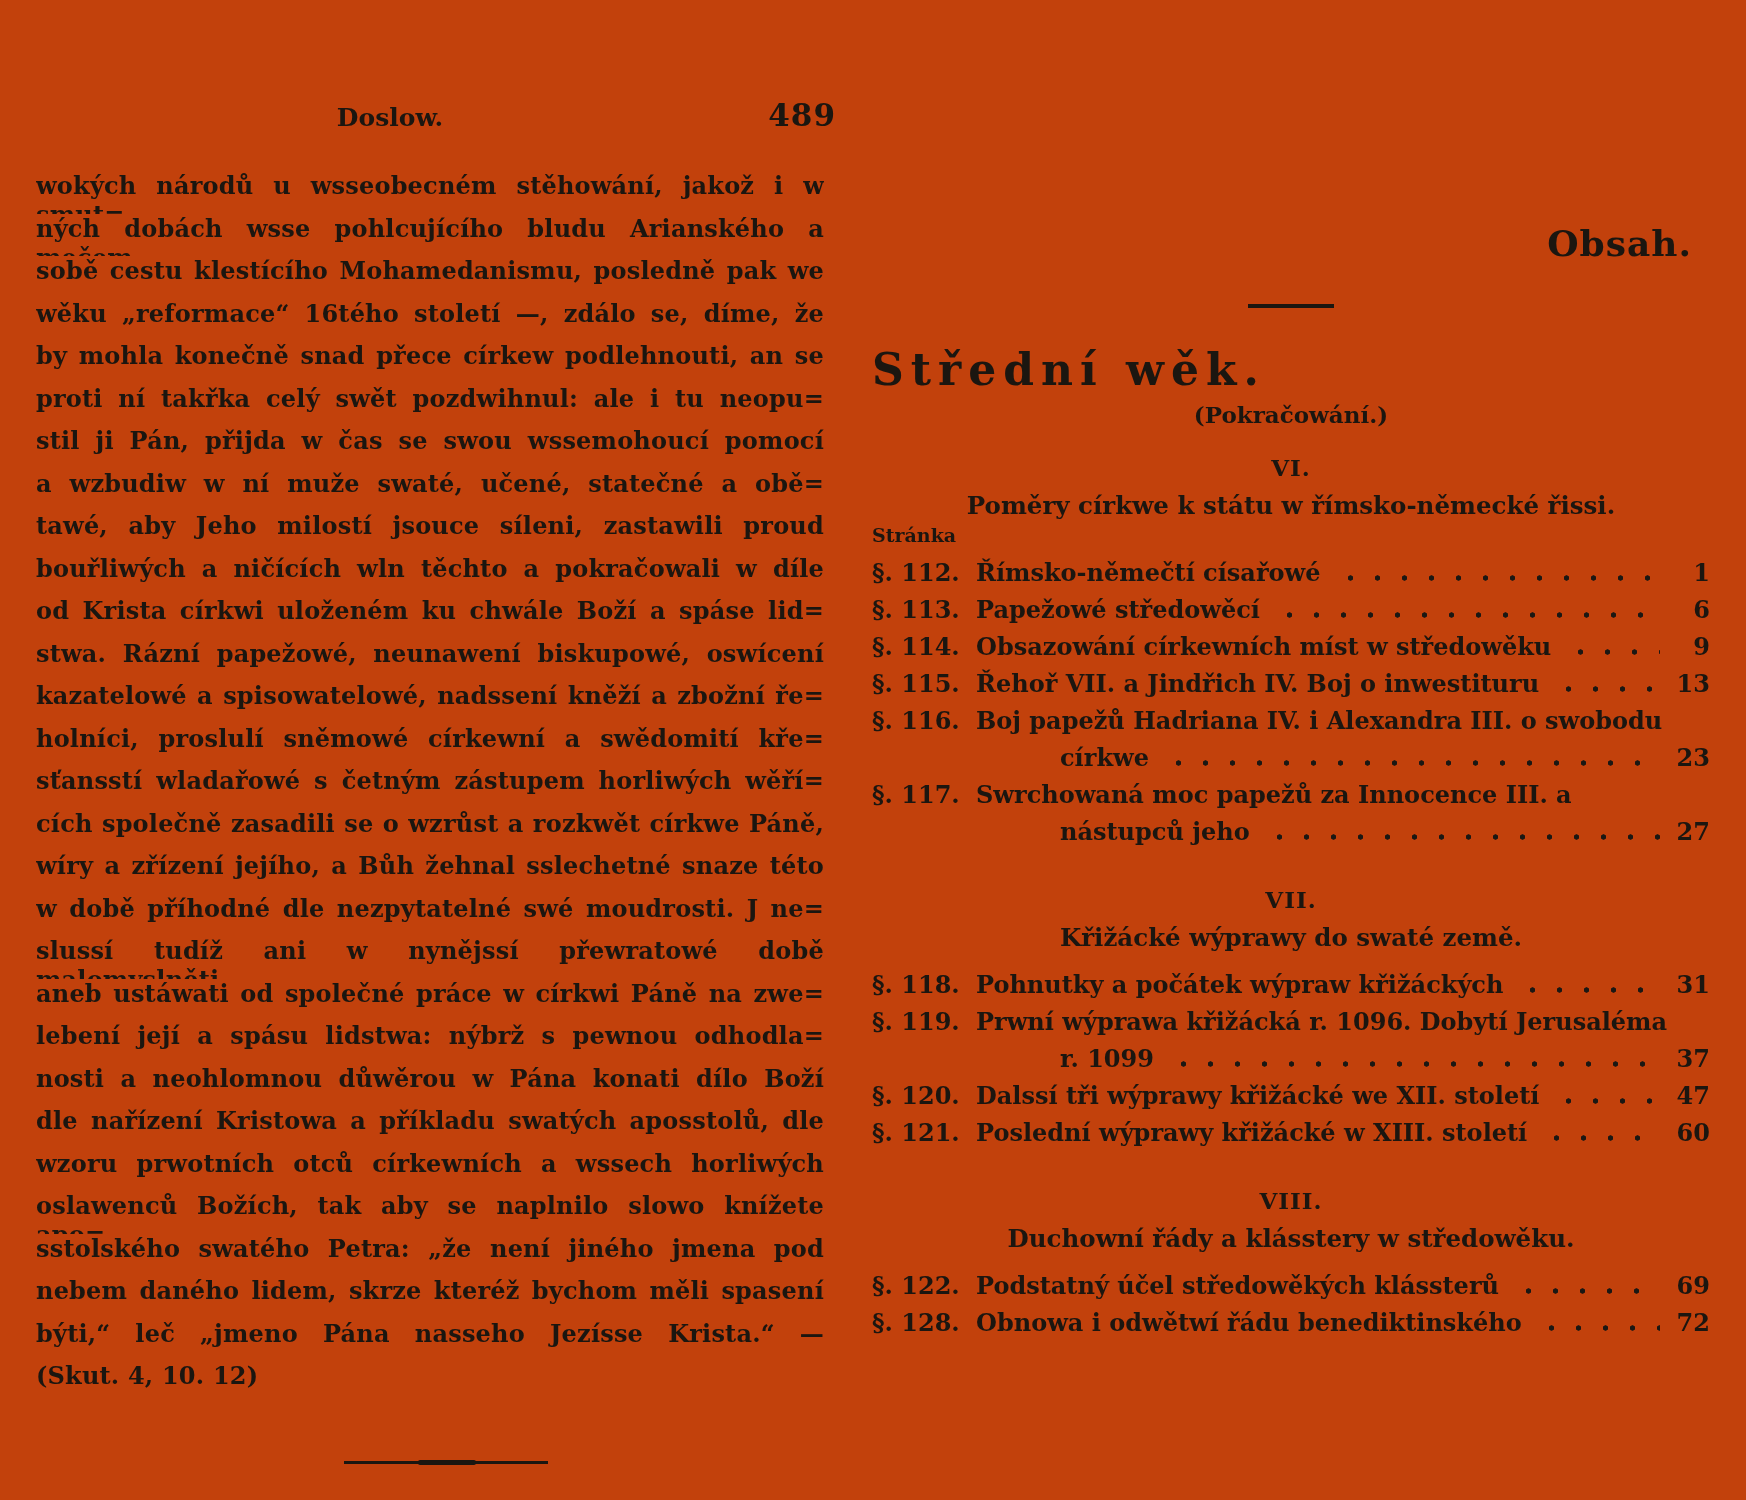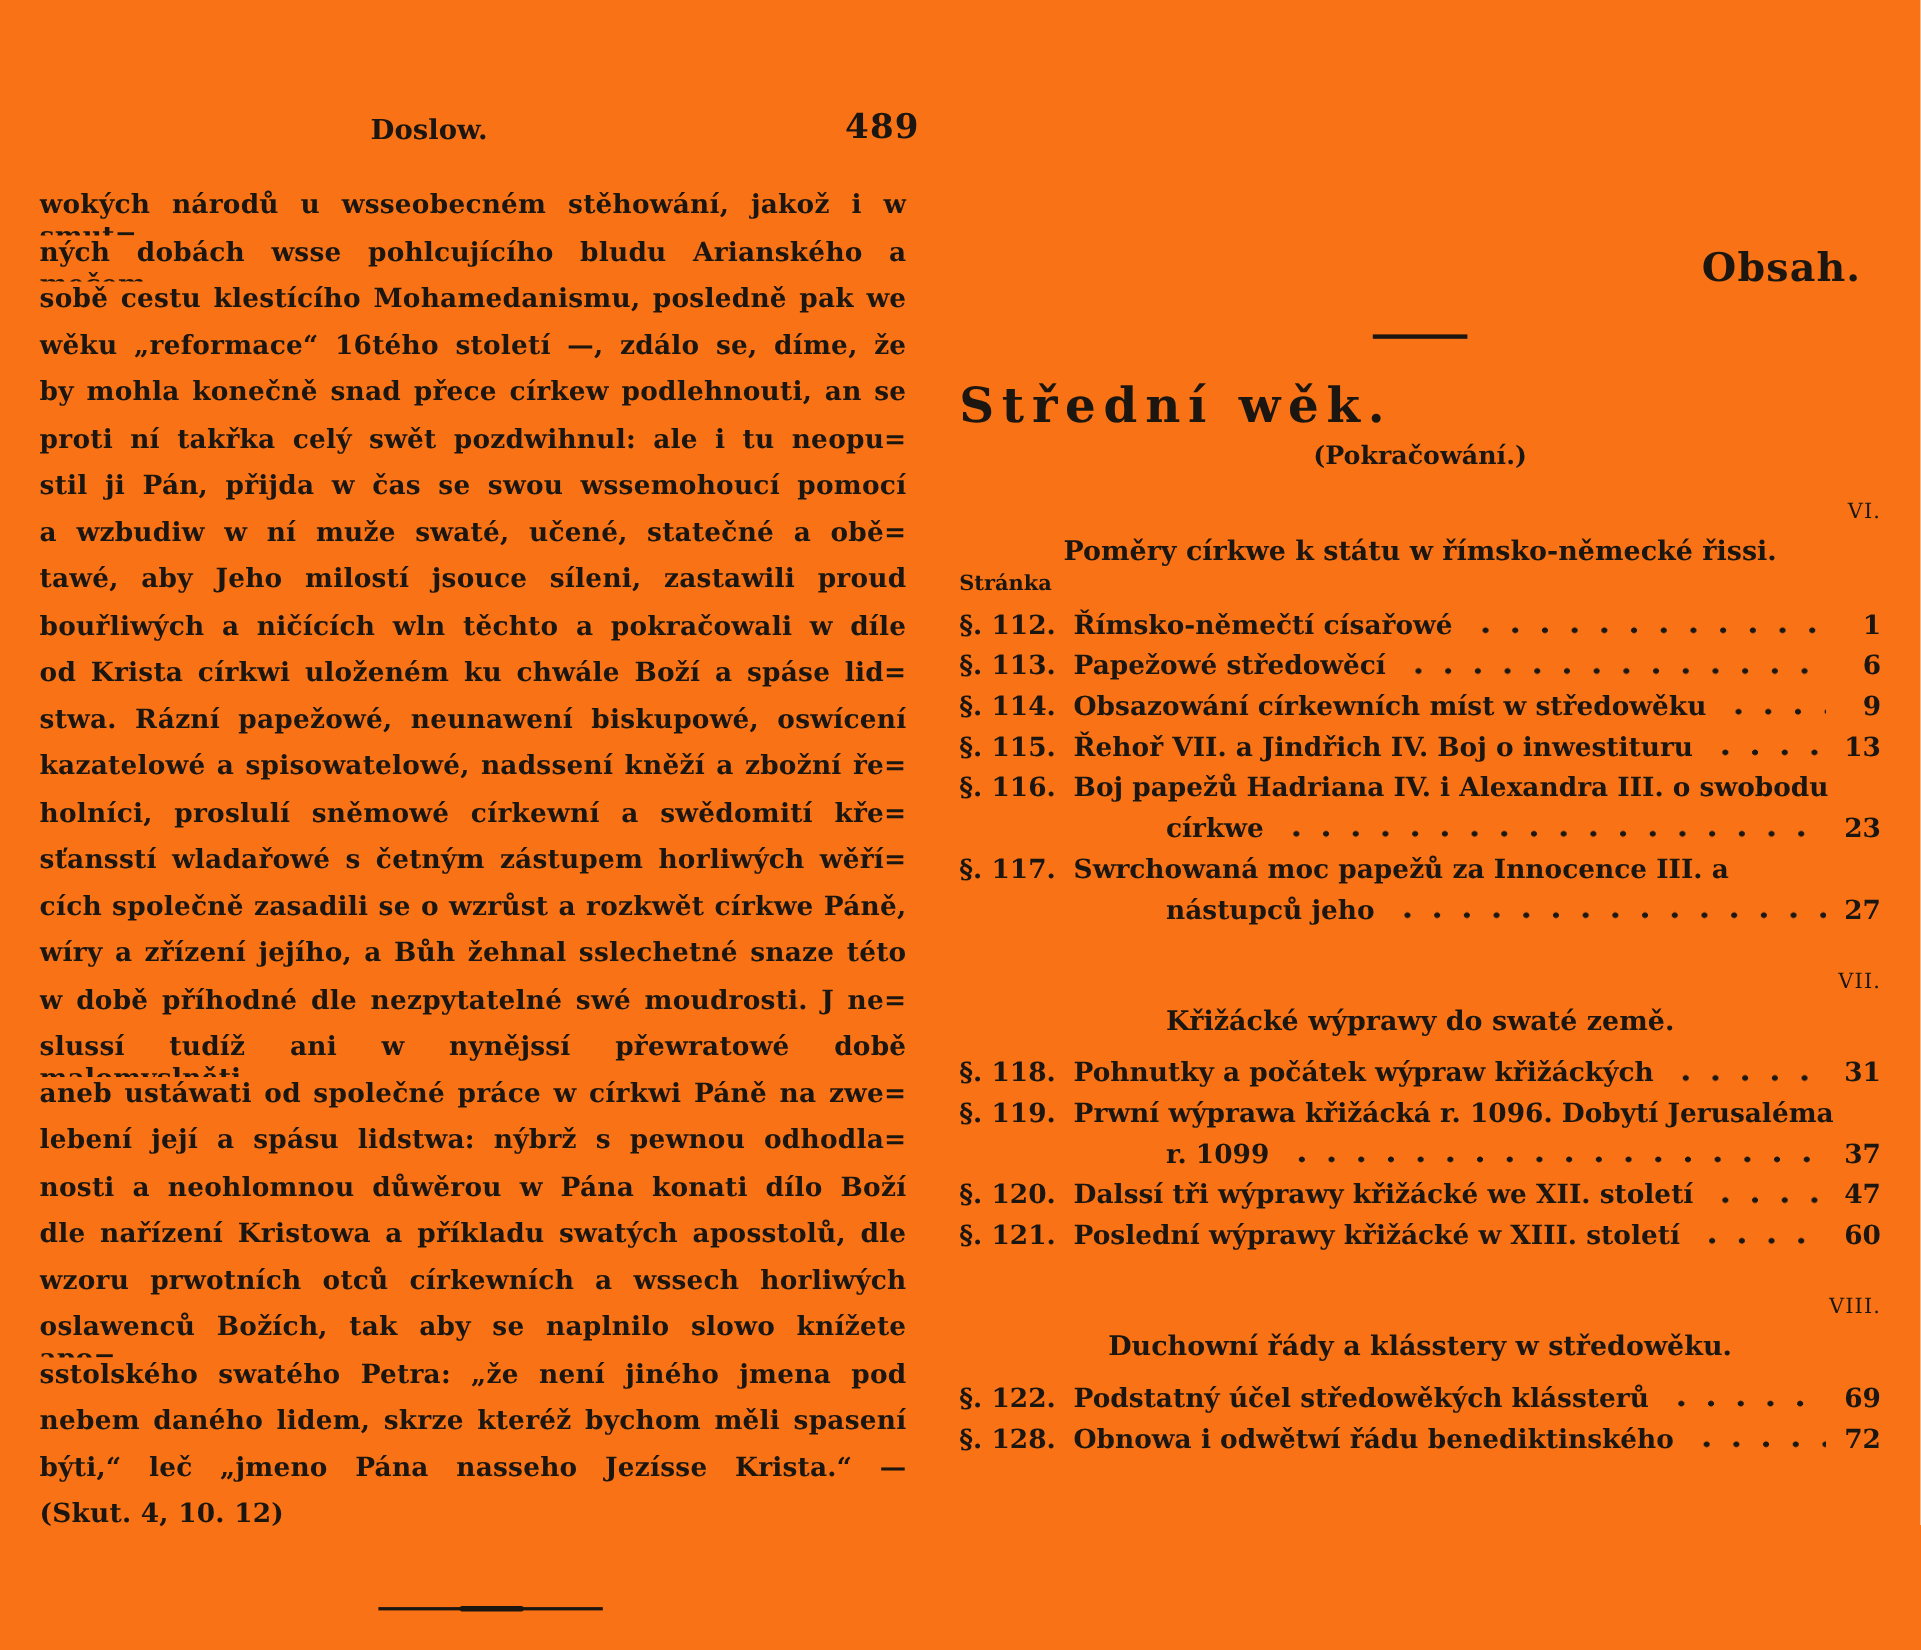--- a/index.html
+++ b/index.html
@@ -1,19 +1,19 @@
 <!DOCTYPE html>
 <html><head>
 <meta charset="utf-8">
 <style>
   html,body { margin:0; padding:0; background:#ffffff; }
   .spread {
     position:relative;
     width:1746px; height:1500px;
-    background:#f97316;
+    background:#c2410c;
     font-family:"DejaVu Serif","Liberation Serif",serif;
     color:#1b1610;
     overflow:hidden;
   }
   
   .page-left { position:absolute; left:36px; top:103px; width:788px; }
   .ph { position:relative; height:34px; }
   .running-title {
     display:block; width:100%; text-align:center;
     position:relative; left:-40px;
@@ -38,21 +38,21 @@
   .end-rule::after {
     content:""; position:absolute; left:74px; width:58px; top:1.5px; height:5.5px;
     background:#1b1610; border-radius:2px;
   }
   
   .page-right { position:absolute; left:872px; top:198px; width:838px; }
   .toc-title { margin:18px; font-size:36px; font-weight:700; text-align:right; line-height:54px; letter-spacing:1px; }
   .title-rule { width:86px; height:4px; background:#1b1610; margin:34px auto 0; }
   .toc-subtitle { margin:36px 0 0; font-size:44px; font-weight:700; text-align:left; letter-spacing:7px; }
   .toc-note { font-size:23px; font-weight:700; text-align:center; margin-top:6px; }
-  .chap-num { font-size:19px; font-weight:400; text-align:right; margin-top:26px; letter-spacing:1px; }
+  .chap-num { font-size:23px; font-weight:700; text-align:center; margin-top:26px; letter-spacing:1px; }
   .chap-num.sp { margin-top:36px; }
   .chap-title { font-size:24.5px; font-weight:700; text-align:center; margin-top:10px; }
   .col-label { font-size:19px; font-weight:700; text-align:left; margin:4px 2px 0 0; }
   .rows { margin-top:8px; }
   .rows.sp { margin-top:14px; }
   .row { display:flex; align-items:center; line-height:37px; font-size:24px; font-weight:700; }
   .para { flex:none; width:104px; }
   .etitle { flex:none; white-space:nowrap; }
   .leader {
     flex:1 1 auto; min-width:18px; margin:0 6px 0 12px; align-self:stretch;

